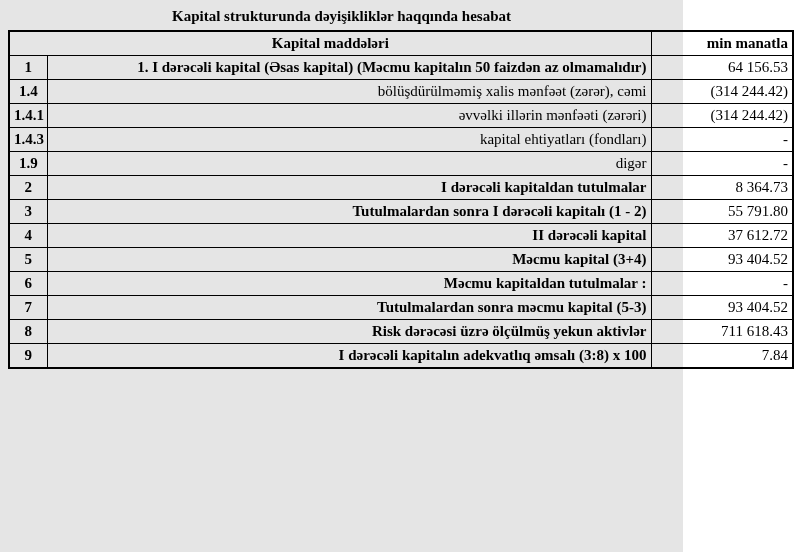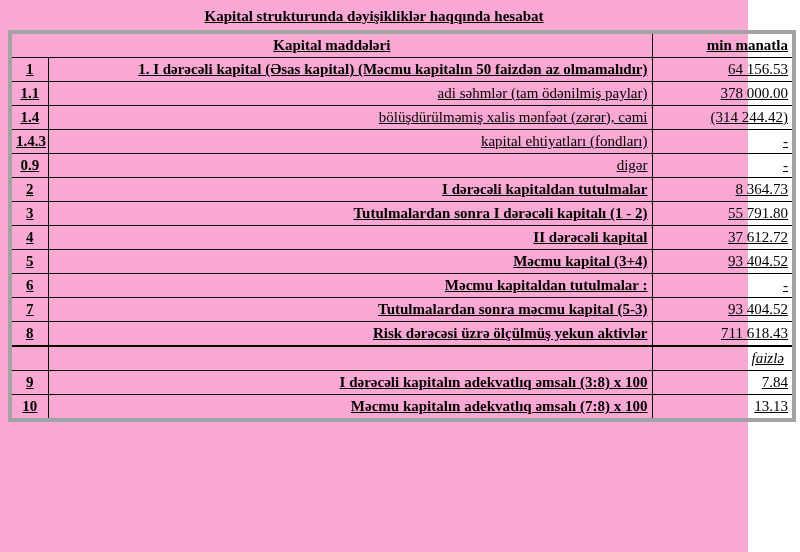--- a/index.html
+++ b/index.html
@@ -3,26 +3,25 @@
 <meta charset="utf-8">
 <style>
   html, body {
     margin: 0;
     padding: 0;
     background: #ffffff;
     font-family: "Liberation Serif", serif;
     color: #000000;
   }
   .page {
-    width: 748px;
+    width: 683px;
     height: 552px;
     box-sizing: border-box;
     padding: 6px 8px 6px 8px;
-    background: #f9a8d4;
-    text-decoration: underline;
+    background: #e5e5e5;
   }
   .title {
     text-align: center;
     font-weight: bold;
     font-size: 15px;
     padding: 2px 0 5px 0;
   }
   table.report {
     width: 784px;
     border-collapse: collapse;
@@ -32,21 +31,21 @@
   table.report th,
   table.report td {
     border: 1px solid #000000;
     padding: 2px 4px;
     line-height: 19px;
     vertical-align: middle;
     overflow: hidden;
   }
   
   table.report {
-    border: 4px solid #a3a3a3;
+    border: 2px solid #a3a3a3;
   }
   table.report tr > *:first-child { border-left: 2px solid #000000; }
   table.report tr > *:last-child  { border-right: 2px solid #000000; }
   table.report thead tr > * { border-top: 2px solid #000000; }
   table.report tbody tr:last-child > * { border-bottom: 2px solid #000000; }
 
   th.h-items {
     text-align: center;
     font-weight: bold;
   }
@@ -88,36 +87,36 @@
         <th class="h-amount">min manatla</th>
       </tr>
     </thead>
     <tbody>
         <tr class="bold">
           <td class="c-num">1</td>
           <td class="c-label">1. I dərəcəli kapital (Əsas kapital) (Məcmu kapitalın 50 faizdən  az olmamalıdır)</td>
           <td class="c-value">64 156.53</td>
         </tr>
         <tr>
-          <td class="c-num">1.1</td>
-          <td class="c-label">adi səhmlər (tam ödənilmiş paylar)</td>
-          <td class="c-value">378 000.00</td>
+          <td class="c-num">1.4</td>
+          <td class="c-label">bölüşdürülməmiş xalis mənfəət (zərər), cəmi</td>
+          <td class="c-value">(314 244.42)</td>
         </tr>
         <tr>
-          <td class="c-num">1.4</td>
-          <td class="c-label">bölüşdürülməmiş xalis mənfəət (zərər), cəmi</td>
+          <td class="c-num">1.4.1</td>
+          <td class="c-label">əvvəlki illərin mənfəəti (zərəri)</td>
           <td class="c-value">(314 244.42)</td>
         </tr>
         <tr>
           <td class="c-num">1.4.3</td>
           <td class="c-label">kapital ehtiyatları (fondları)</td>
           <td class="c-value">-</td>
         </tr>
         <tr>
-          <td class="c-num">0.9</td>
+          <td class="c-num">1.9</td>
           <td class="c-label">digər</td>
           <td class="c-value">-</td>
         </tr>
         <tr class="bold">
           <td class="c-num">2</td>
           <td class="c-label">I dərəcəli kapitaldan  tutulmalar</td>
           <td class="c-value">8 364.73</td>
         </tr>
         <tr class="bold">
           <td class="c-num">3</td>
@@ -142,30 +141,20 @@
         <tr class="bold">
           <td class="c-num">7</td>
           <td class="c-label">Tutulmalardan sonra məcmu kapital (5-3)</td>
           <td class="c-value">93 404.52</td>
         </tr>
         <tr class="bold">
           <td class="c-num">8</td>
           <td class="c-label">Risk dərəcəsi üzrə ölçülmüş  yekun aktivlər</td>
           <td class="c-value">711 618.43</td>
         </tr>
-        <tr class="thick-top">
-          <td class="c-num"></td>
-          <td class="c-label"></td>
-          <td class="c-value italic">faizlə</td>
-        </tr>
         <tr class="bold">
           <td class="c-num">9</td>
           <td class="c-label">I dərəcəli  kapitalın  adekvatlıq əmsalı (3:8) x 100</td>
           <td class="c-value">7.84</td>
-        </tr>
-        <tr class="bold">
-          <td class="c-num">10</td>
-          <td class="c-label">Məcmu kapitalın  adekvatlıq  əmsalı (7:8) x 100</td>
-          <td class="c-value">13.13</td>
         </tr>
       </tbody>
   </table>
 </div>
 
 </body></html>

